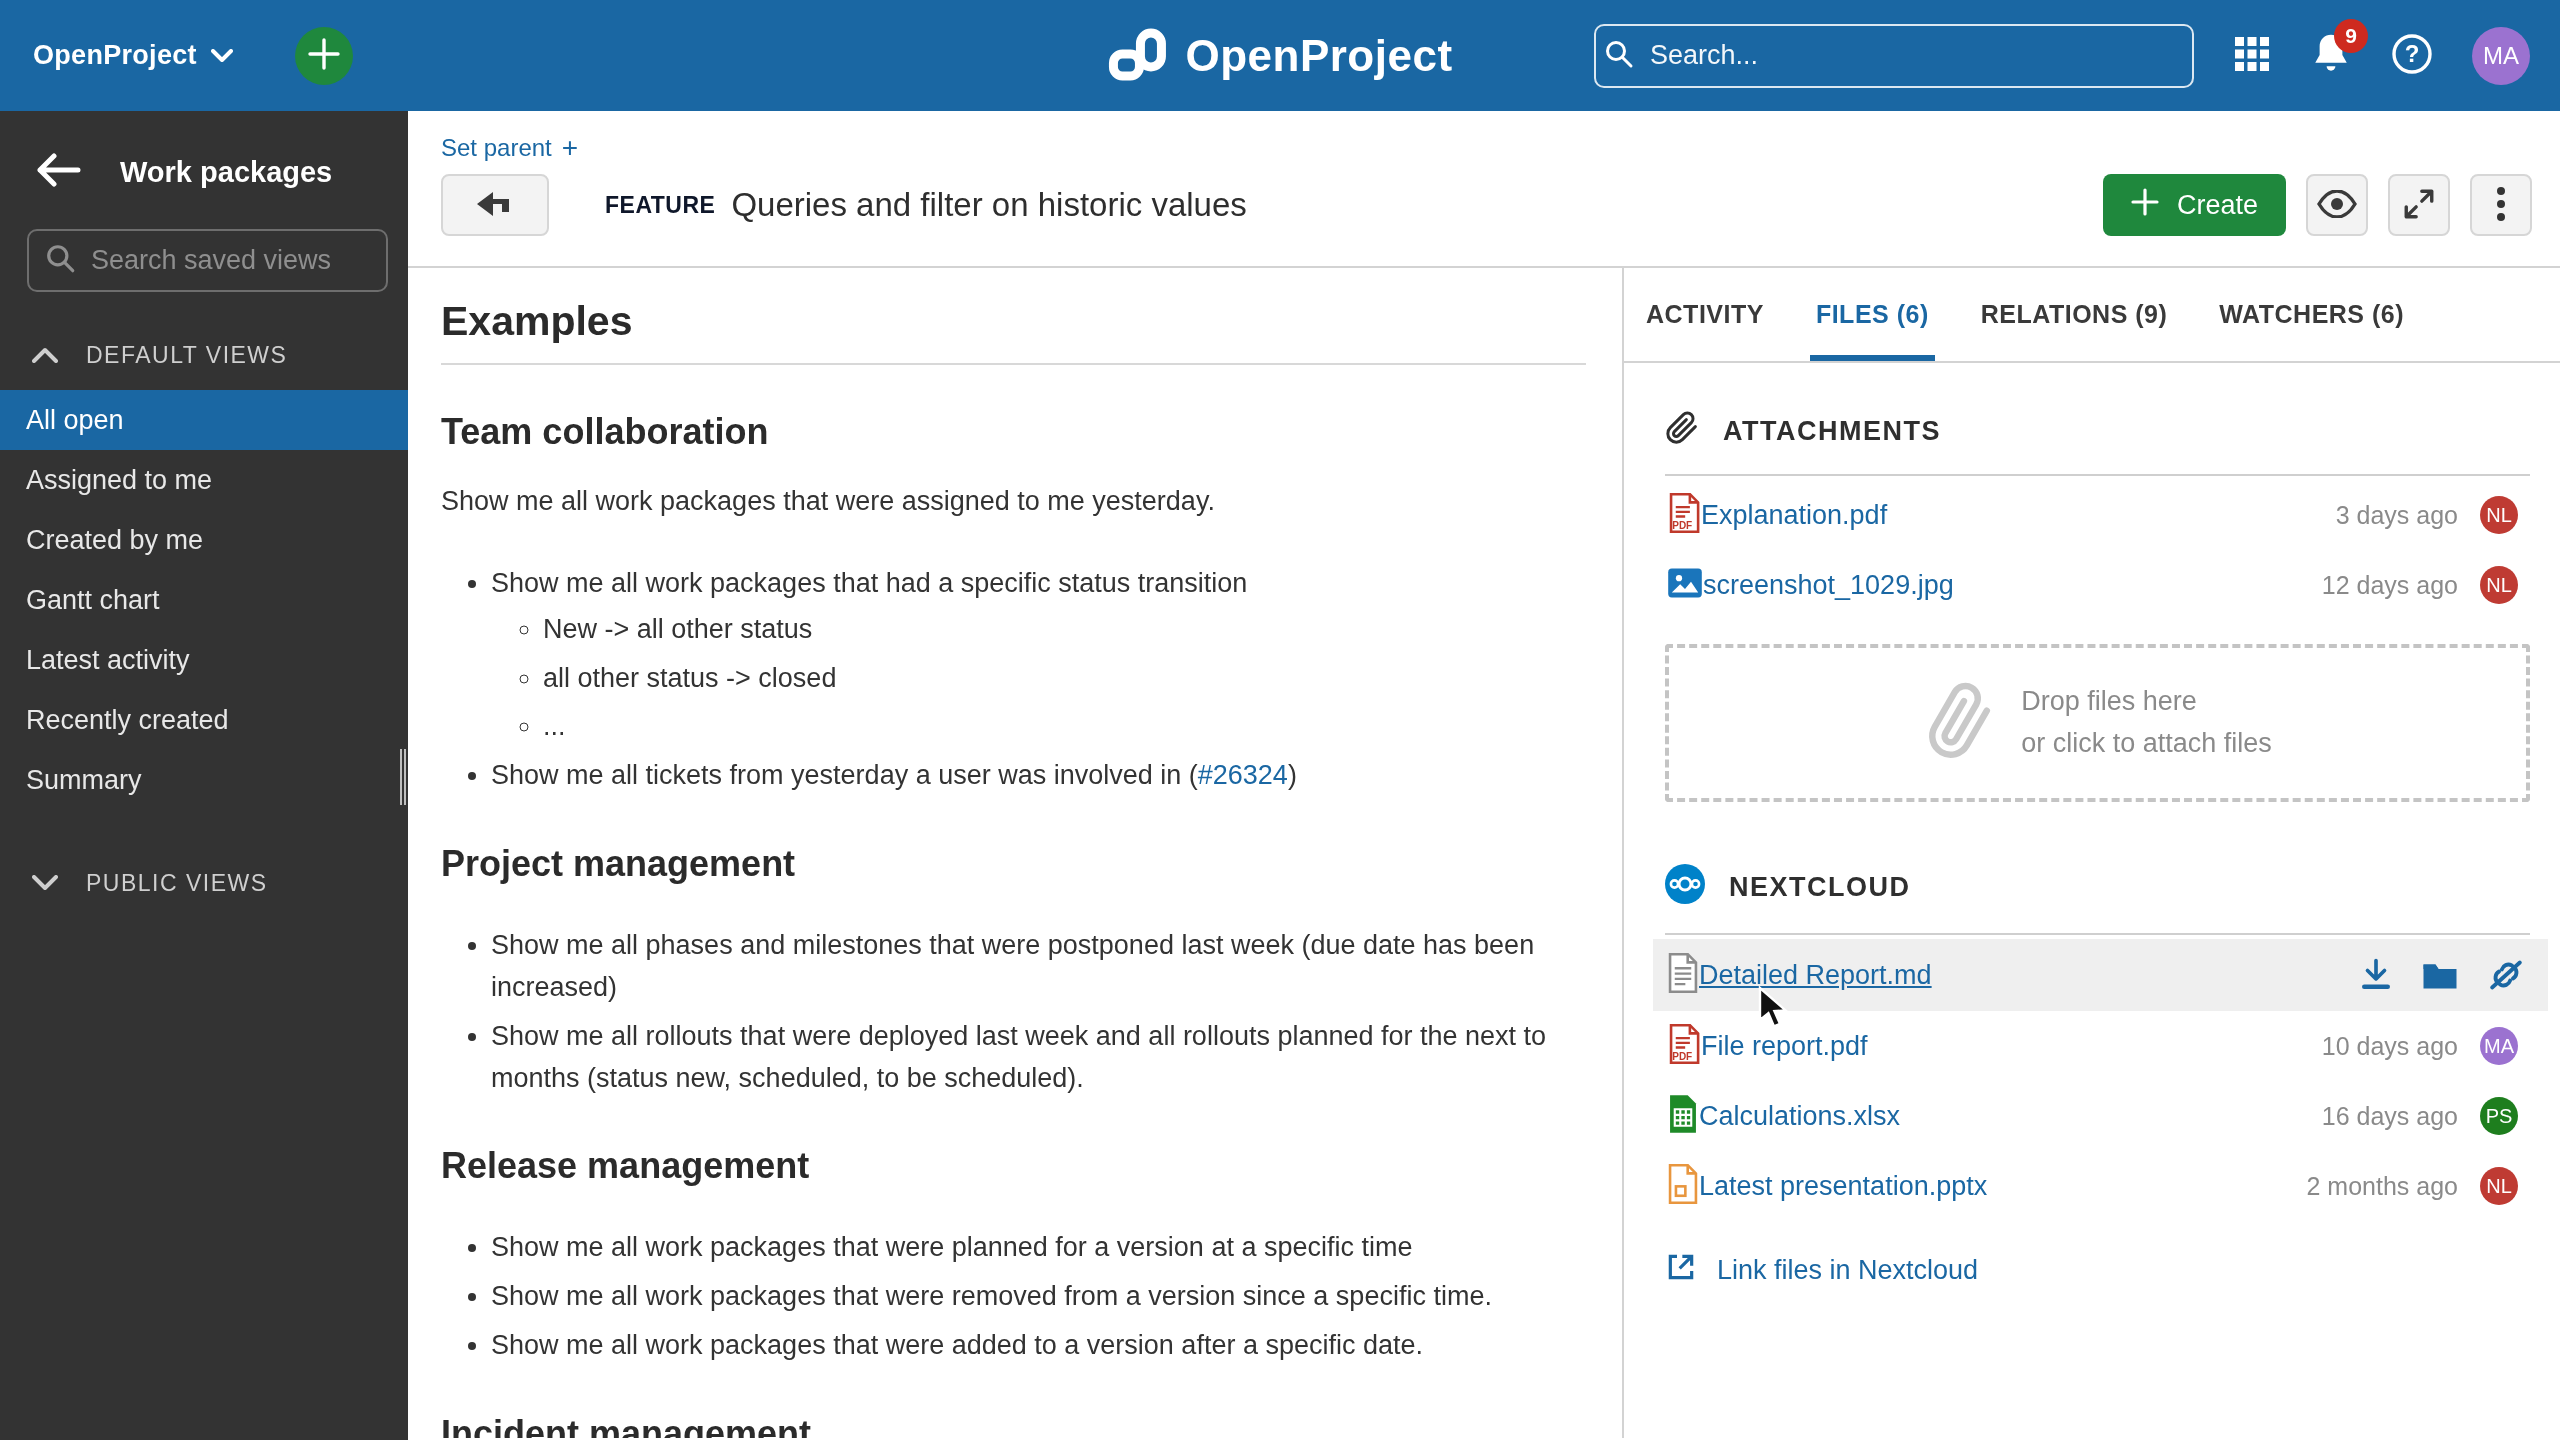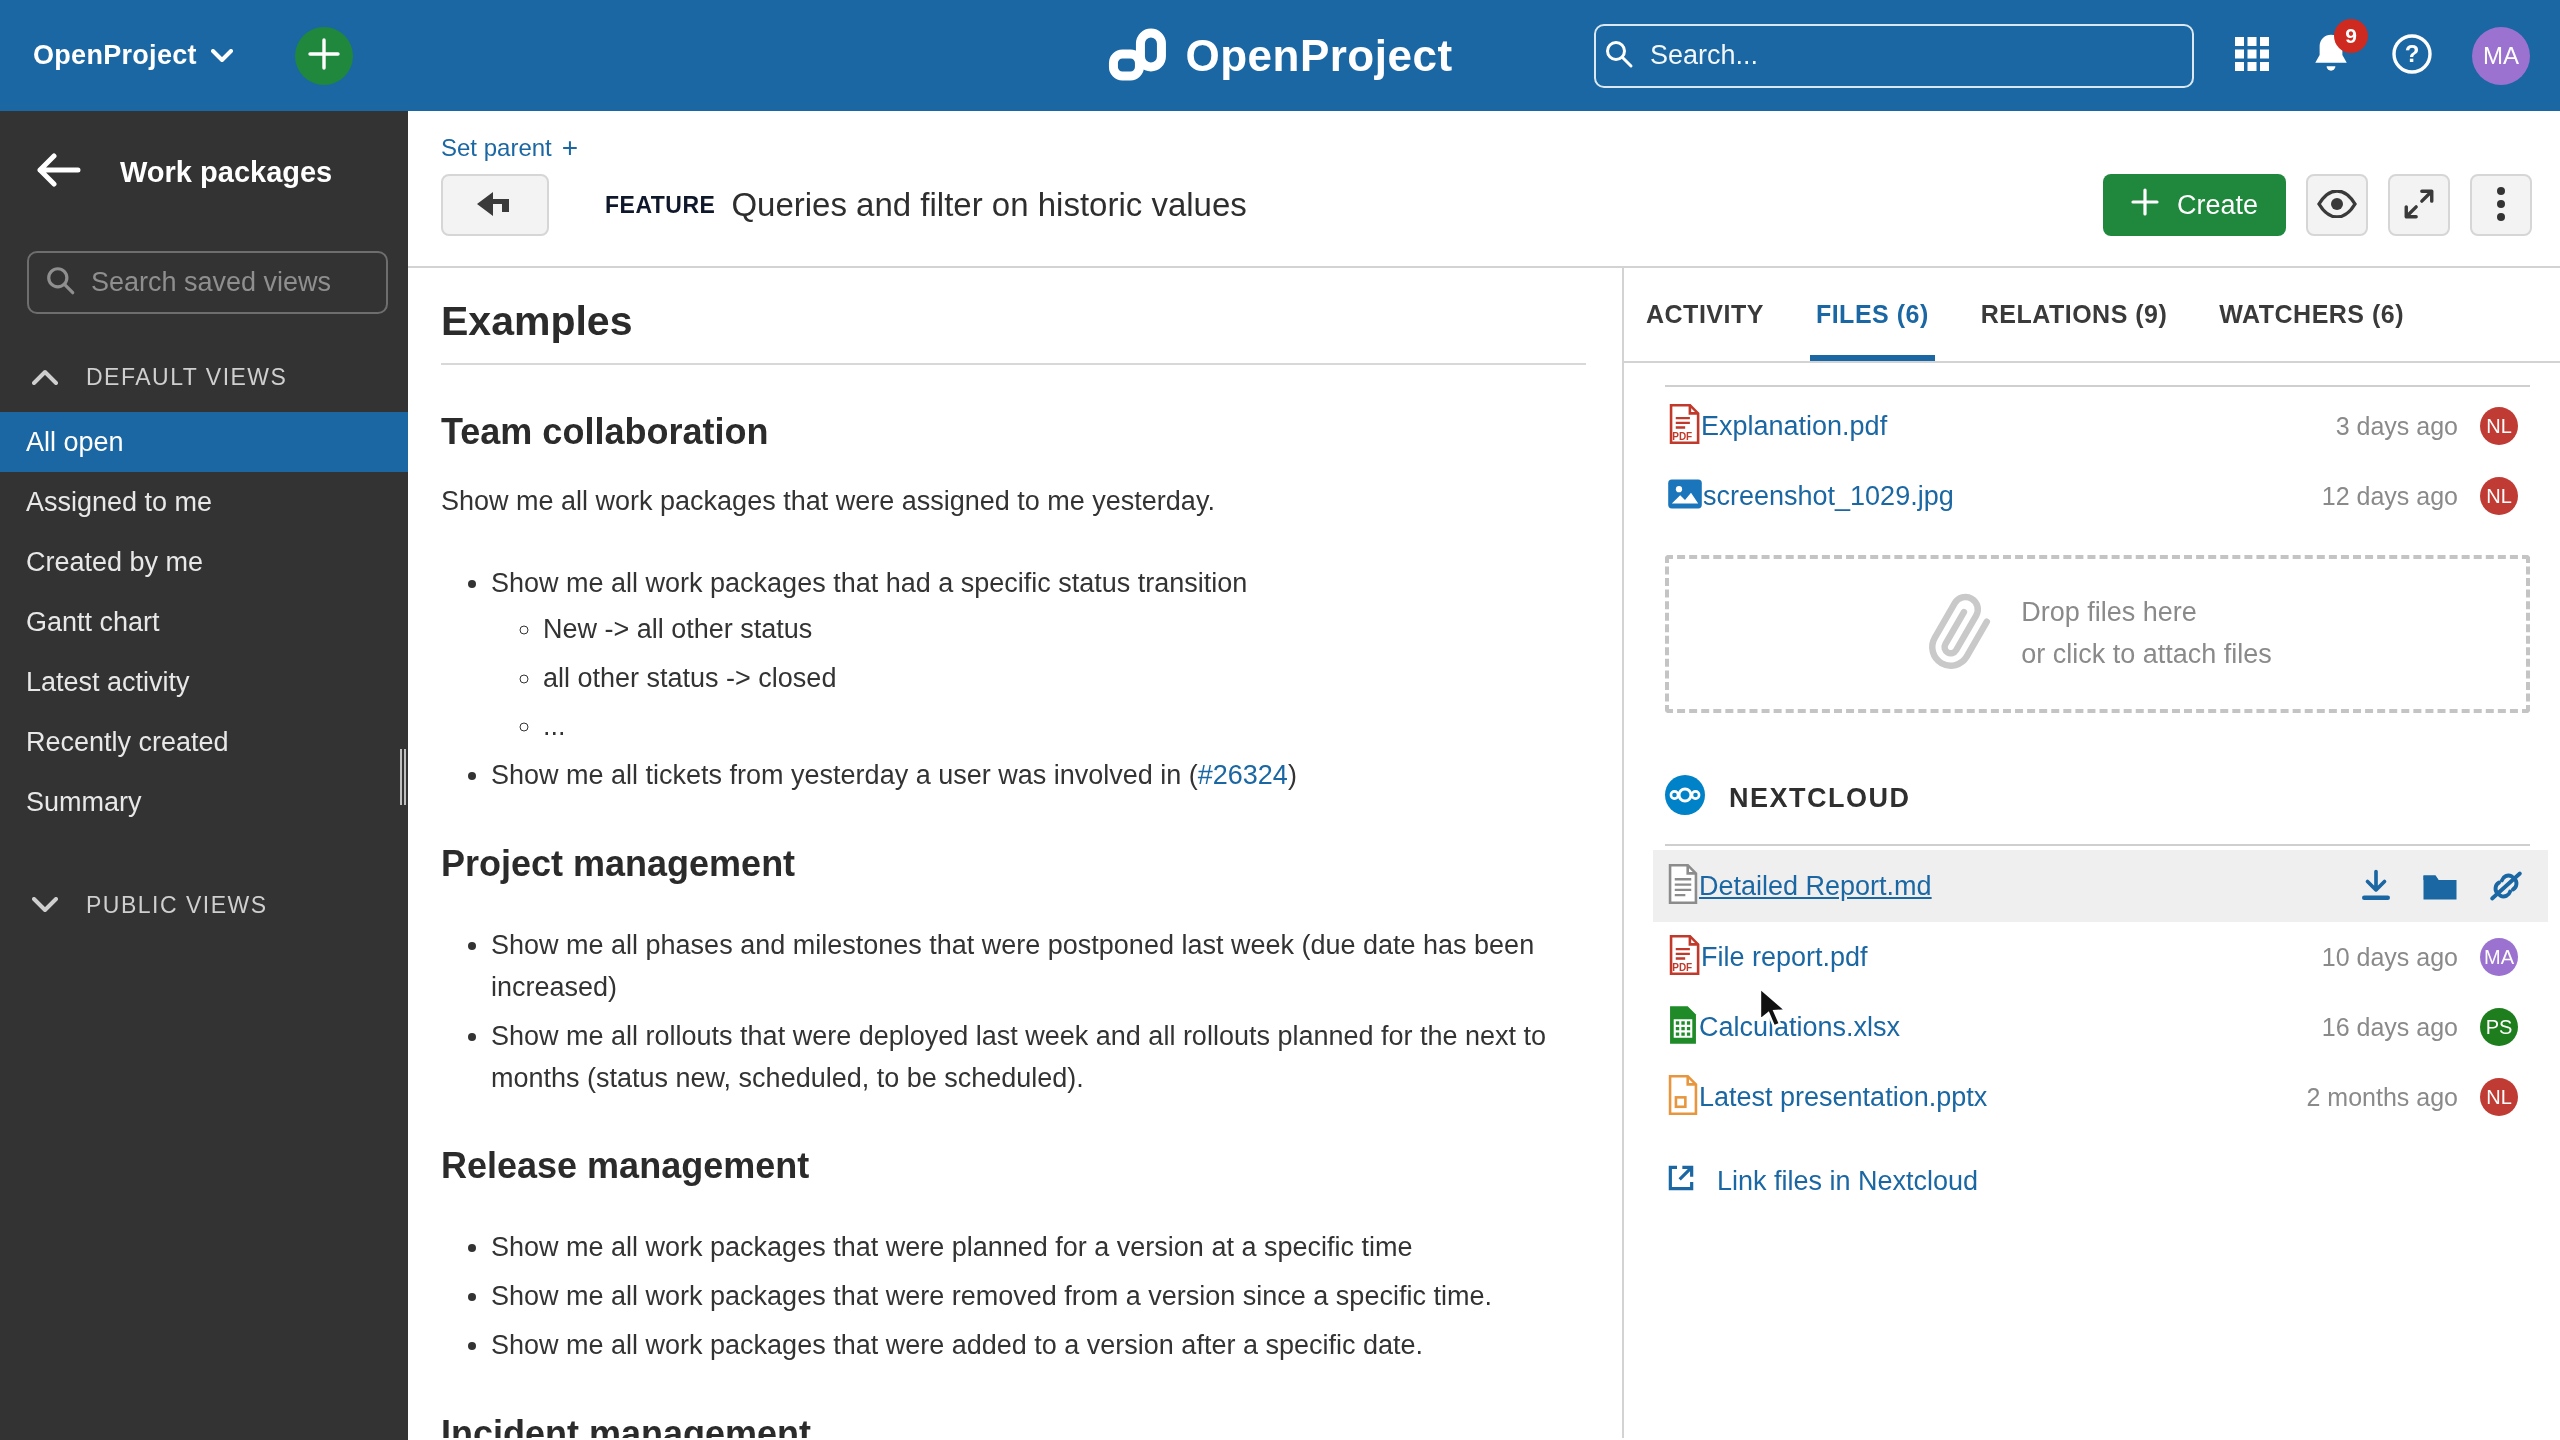--- a/index.html
+++ b/index.html
@@ -27,21 +27,21 @@
   .badge { position:absolute; top:-12px; right:-16px; min-width:34px; height:34px; padding:0 8px;
            background:#CE2A1F; border-radius:17px; color:#fff; font-size:21px; font-weight:700;
            display:flex; align-items:center; justify-content:center; }
   .avatar-lg { width:58px; height:58px; border-radius:50%; background:#9B72D0; color:#fff;
                font-size:24px; display:flex; align-items:center; justify-content:center; cursor:pointer; }
 
   
   .sidebar { position:absolute; left:0; top:111px; width:408px; height:1329px; background:#333333; }
   .side-head { display:flex; align-items:center; gap:38px; padding:42px 0 0 36px; }
   .side-title { color:#fff; font-size:29px; font-weight:700; }
-  .side-search { margin:60px 0 0 27px; width:361px; height:63px; border:2px solid #6E6E6E;
+  .side-search { margin:38px 0 0 27px; width:361px; height:63px; border:2px solid #6E6E6E;
                  border-radius:10px; display:flex; align-items:center; padding:0 16px; gap:14px; }
   .side-search input { flex:1; background:transparent; border:none; outline:none; color:#ccc; font-size:27px;
                        font-family:"Liberation Sans", sans-serif; }
   .side-search input::placeholder { color:#8F8F8F; }
   .side-section-head { display:flex; align-items:center; gap:28px; padding-left:32px; height:58px;
                        margin-top:34px; color:#CFCFCF; font-size:23px; letter-spacing:1.5px; cursor:pointer; }
   .side-list { margin-top:6px; }
   .side-item { height:60px; display:flex; align-items:center; padding-left:26px; color:#E8E8E8;
                font-size:27px; cursor:pointer; }
   .side-item.active { background:#1A67A3; color:#fff; }
@@ -334,20 +334,28 @@
     </main>
 
     <aside class="panel">
       <nav class="tabs" id="panel-tabs">
           <div class="tab">ACTIVITY</div>
           <div class="tab active">FILES (6)</div>
           <div class="tab">RELATIONS (9)</div>
           <div class="tab">WATCHERS (6)</div>
         </nav>
       <div class="panel-body">
+        <div class="group-head">
+          <span>
+            <svg width="34" height="34" viewBox="0 0 24 24">
+                <path d="M21.44 11.05l-9.19 9.19a6 6 0 0 1-8.49-8.49l9.19-9.19a4 4 0 0 1 5.66 5.66l-9.2 9.19a2 2 0 0 1-2.83-2.83l8.49-8.48" fill="none" stroke="#2F2F2F" stroke-width="2.1" stroke-linecap="round" stroke-linejoin="round"></path>
+              </svg>
+          </span>
+          <span>ATTACHMENTS</span>
+        </div>
         <hr class="group-rule">
         <div id="attachment-rows">
             <div class="file-row">
     <span class="file-icon"><svg width="34" height="40" viewBox="0 0 28 34">
                   <path d="M3 1h16l7 7v25H3z" fill="#fff" stroke="#C0392B" stroke-width="2.2"></path>
                   <path d="M19 1v7h7" fill="none" stroke="#C0392B" stroke-width="2.2"></path>
                   <path d="M7 12h12M7 16h12M7 20h8" stroke="#C0392B" stroke-width="2"></path>
                   <text x="4" y="30.5" font-family="Liberation Sans, sans-serif" font-size="8.5" font-weight="700" fill="#C0392B">PDF</text>
                 </svg></span>
     <a class="file-name">Explanation.pdf</a>

